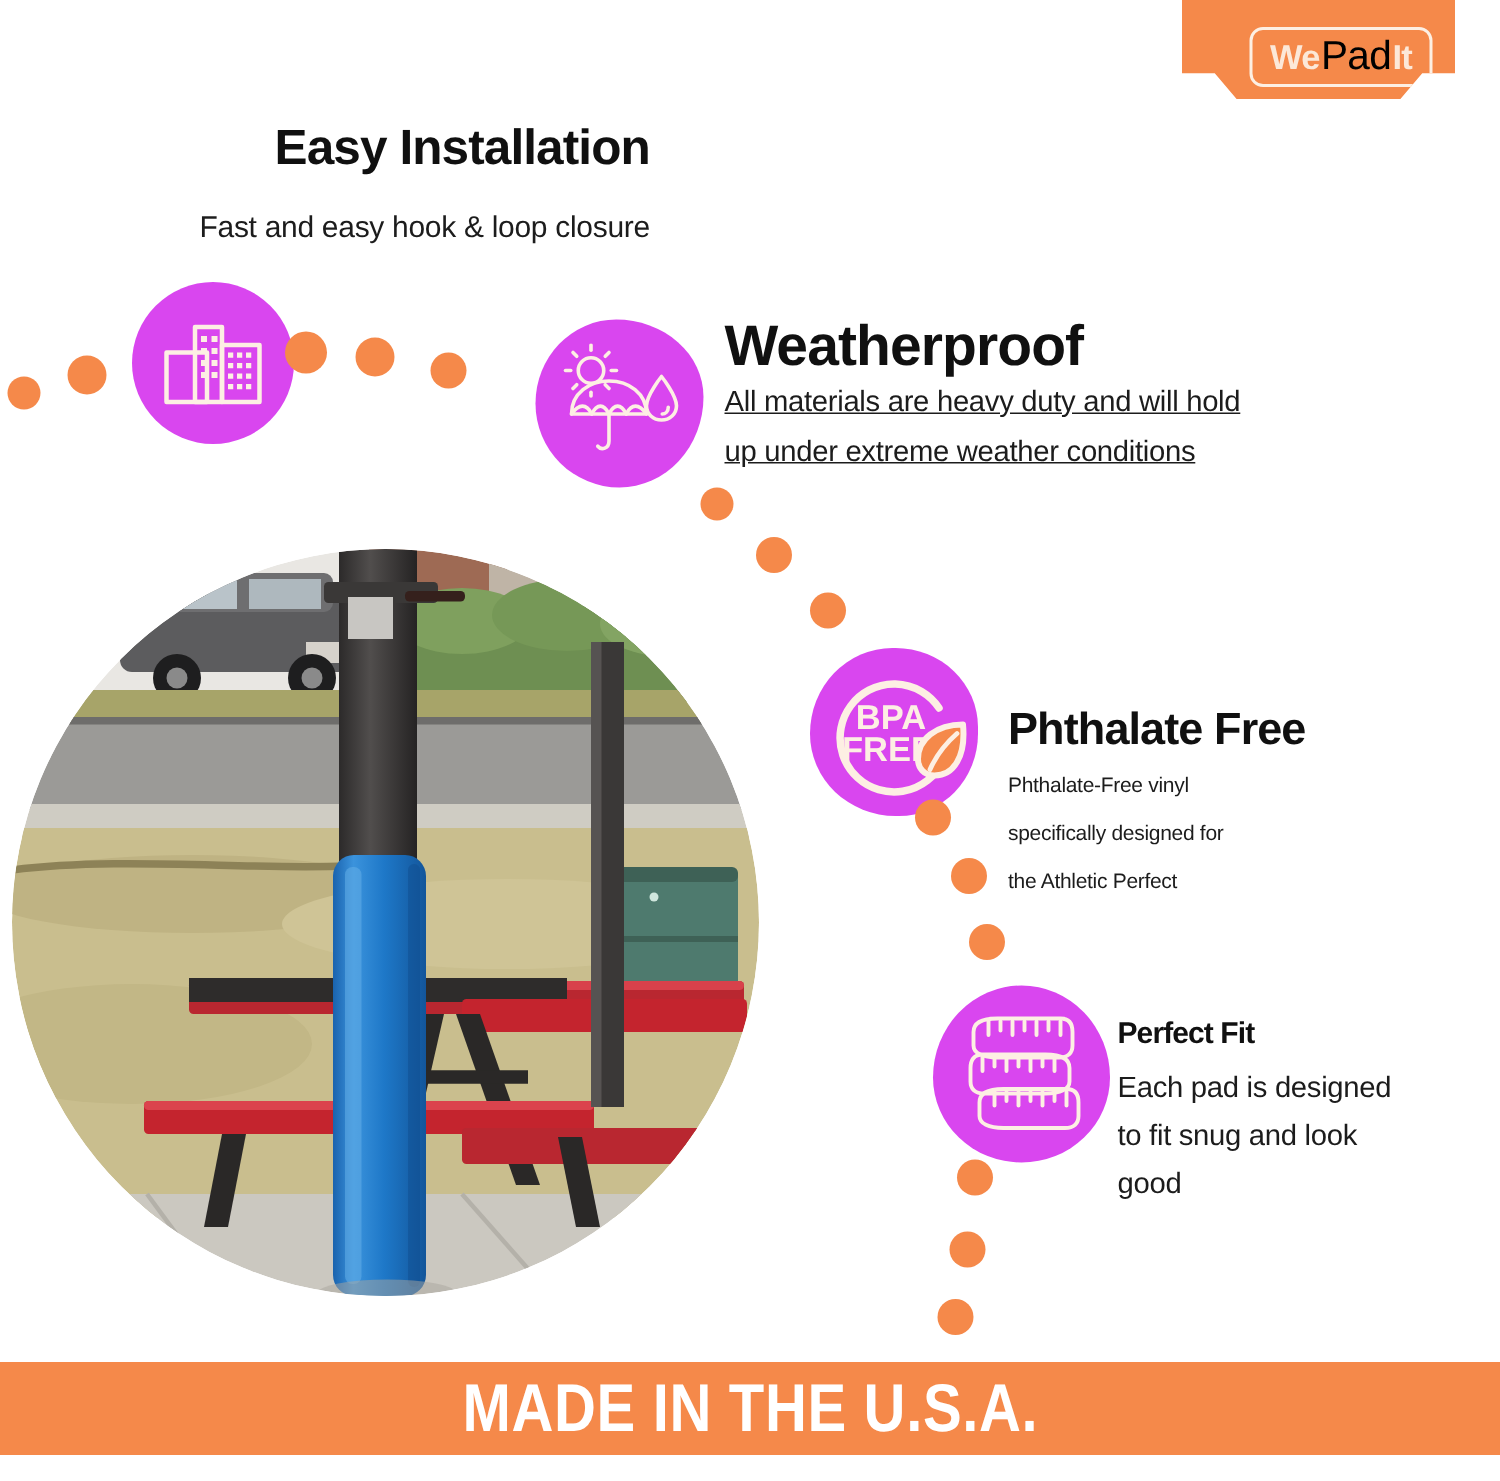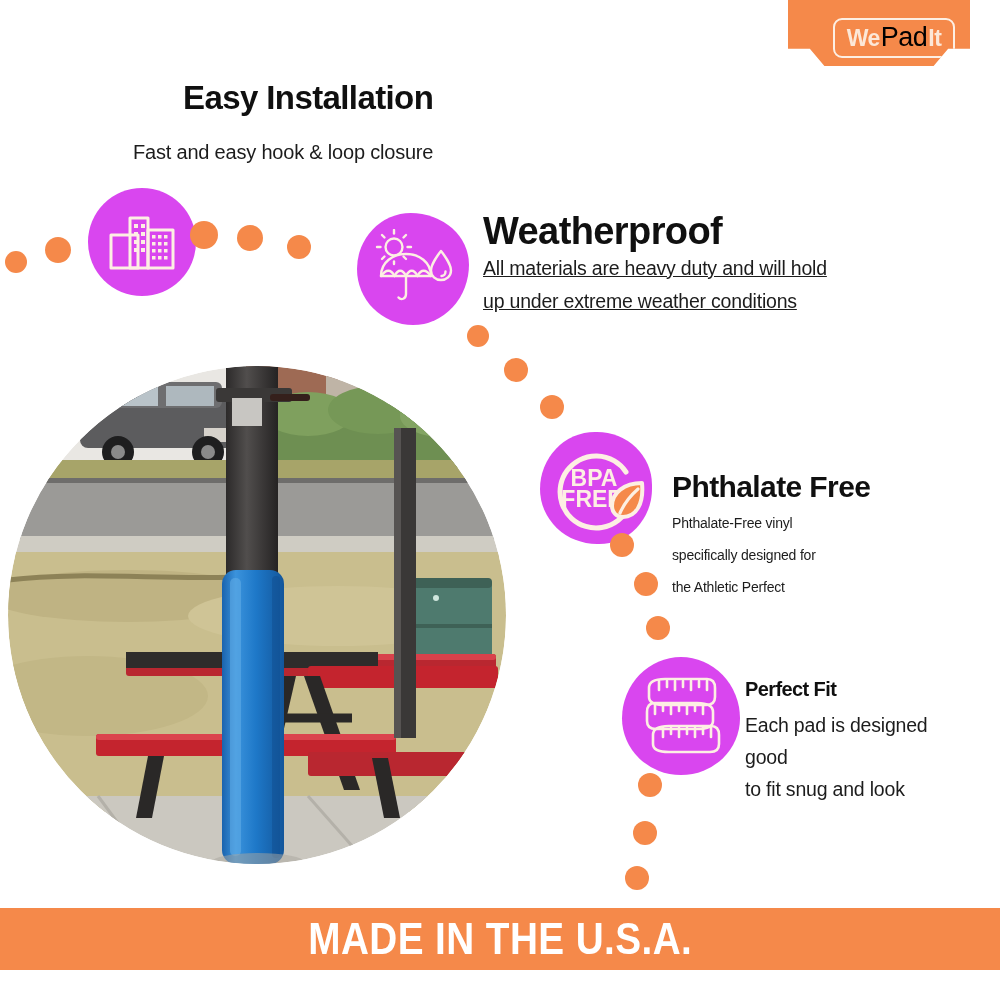--- a/index.html
+++ b/index.html
@@ -204,22 +204,22 @@
       <text x="46" y="69" text-anchor="middle" fill="#FDEFE3" font-family="Liberation Sans, sans-serif" font-size="23" font-weight="bold">FREE</text>
 
       <path d="M96 45 C78 45 66 55 66 68 C66 74 70 79 77 79 C90 79 98 66 96 45 Z" fill="#F5894A" stroke="#FDEFE3" stroke-width="4" stroke-linejoin="round"></path>
       <path d="M92 51 C84 58 78 66 74 75" stroke="#FDEFE3" stroke-width="3.2" stroke-linecap="round" fill="none"></path>
     </svg>
   </div>
 
   <div id="block-fit">
     <div class="feat-title">Perfect Fit</div>
     <div class="feat-desc">Each pad is designed</div>
+    <div class="feat-desc">to fit snug and look</div>
     <div class="feat-desc">good</div>
-    <div class="feat-desc">to fit snug and look</div>
   </div>
 
   <div class="badge" id="badge-fit">
     <svg width="92" height="90" viewBox="0 0 92 90" fill="none" aria-hidden="true">
       <g stroke="#FDEFE3" stroke-width="2.6" fill="none" stroke-linejoin="round" stroke-linecap="round">
 
         <path d="M14 17 C14 11 20 8 30 8 H72 C78 8 80 12 80 17 V26 C80 31 77 34 71 34 H30 C20 34 14 31 14 26 Z"></path>
 
         <path d="M78 41 C78 35 72 32 62 32 H20 C14 32 12 36 12 41 V50 C12 55 15 58 21 58 H62 C72 58 78 55 78 50 Z"></path>
 

